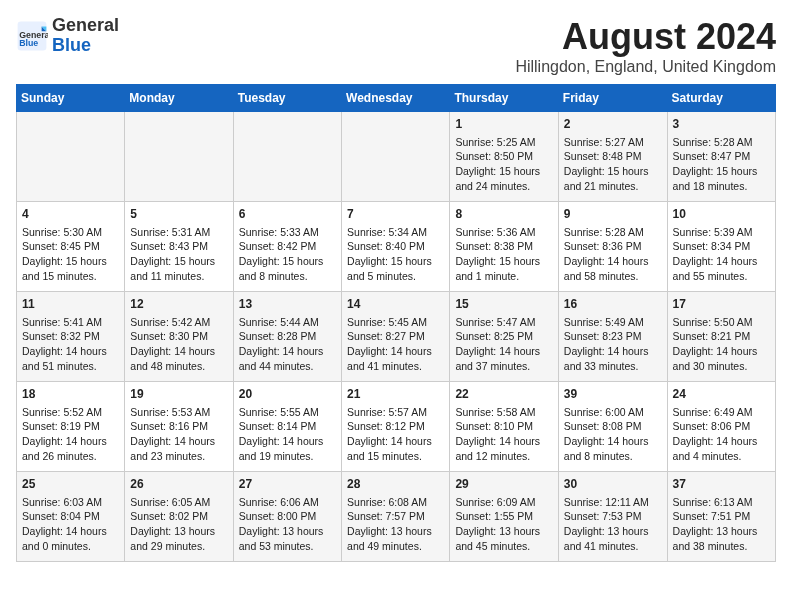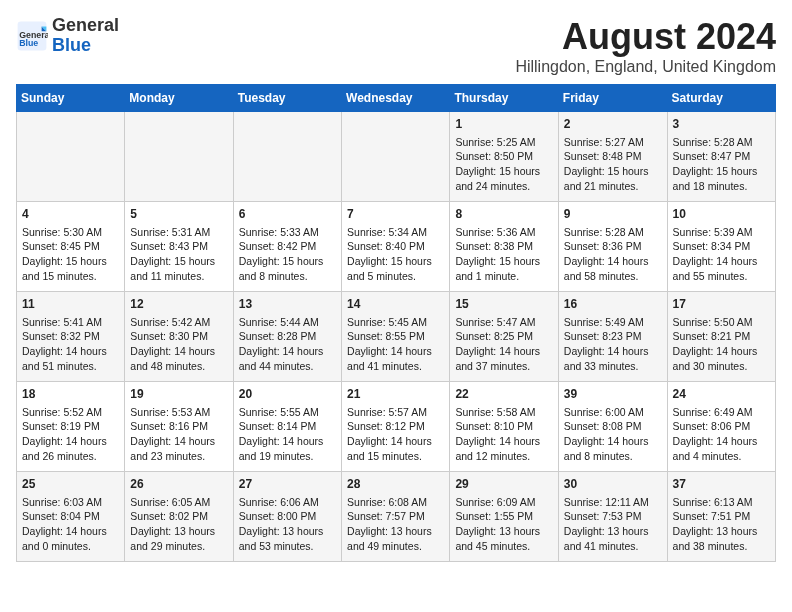--- a/index.html
+++ b/index.html
@@ -225,21 +225,21 @@
         <td>
           <span class="day-number">13</span>
           <div>Sunrise: 5:44 AM</div>
           <div>Sunset: 8:28 PM</div>
           <div>Daylight: 14 hours</div>
           <div>and 44 minutes.</div>
         </td>
         <td>
           <span class="day-number">14</span>
           <div>Sunrise: 5:45 AM</div>
-          <div>Sunset: 8:55 PM</div>
+          <div>Sunset: 8:27 PM</div>
           <div>Daylight: 14 hours</div>
           <div>and 41 minutes.</div>
         </td>
         <td>
           <span class="day-number">15</span>
           <div>Sunrise: 5:47 AM</div>
           <div>Sunset: 8:25 PM</div>
           <div>Daylight: 14 hours</div>
           <div>and 37 minutes.</div>
         </td>

